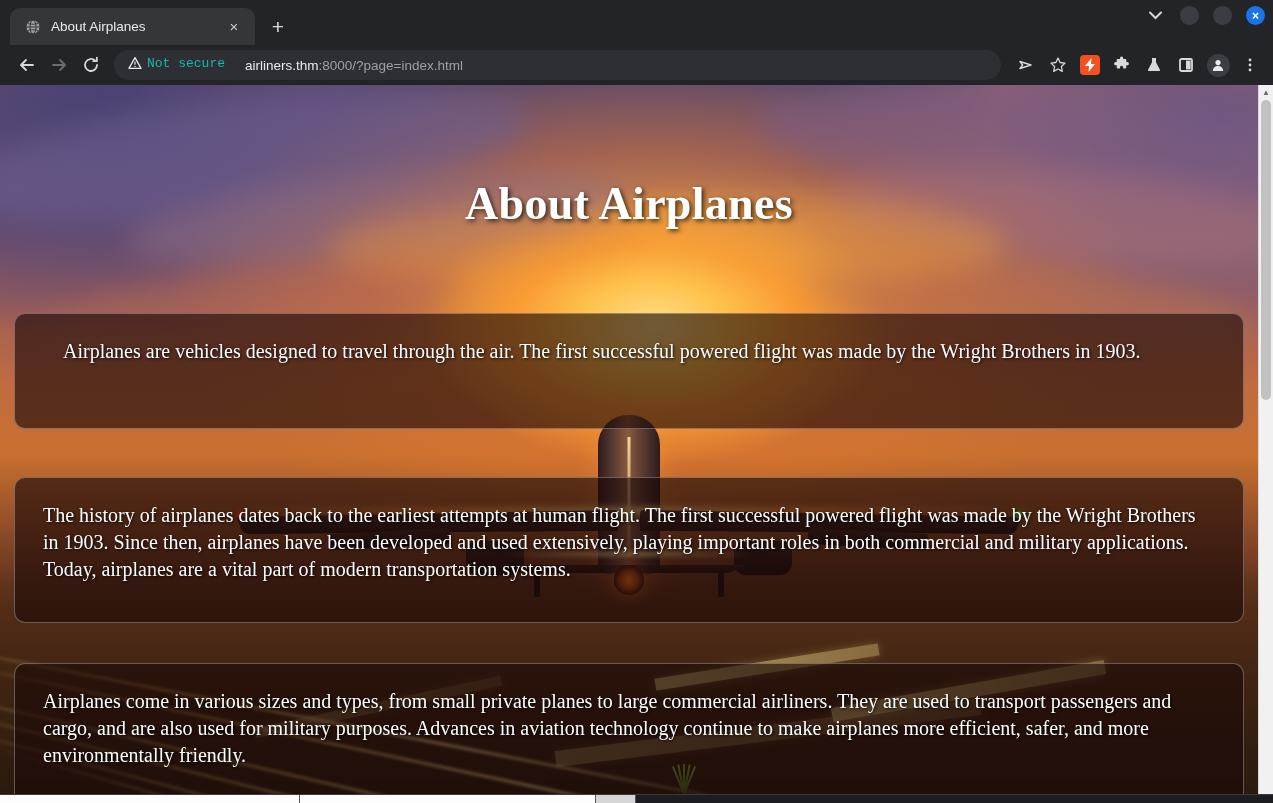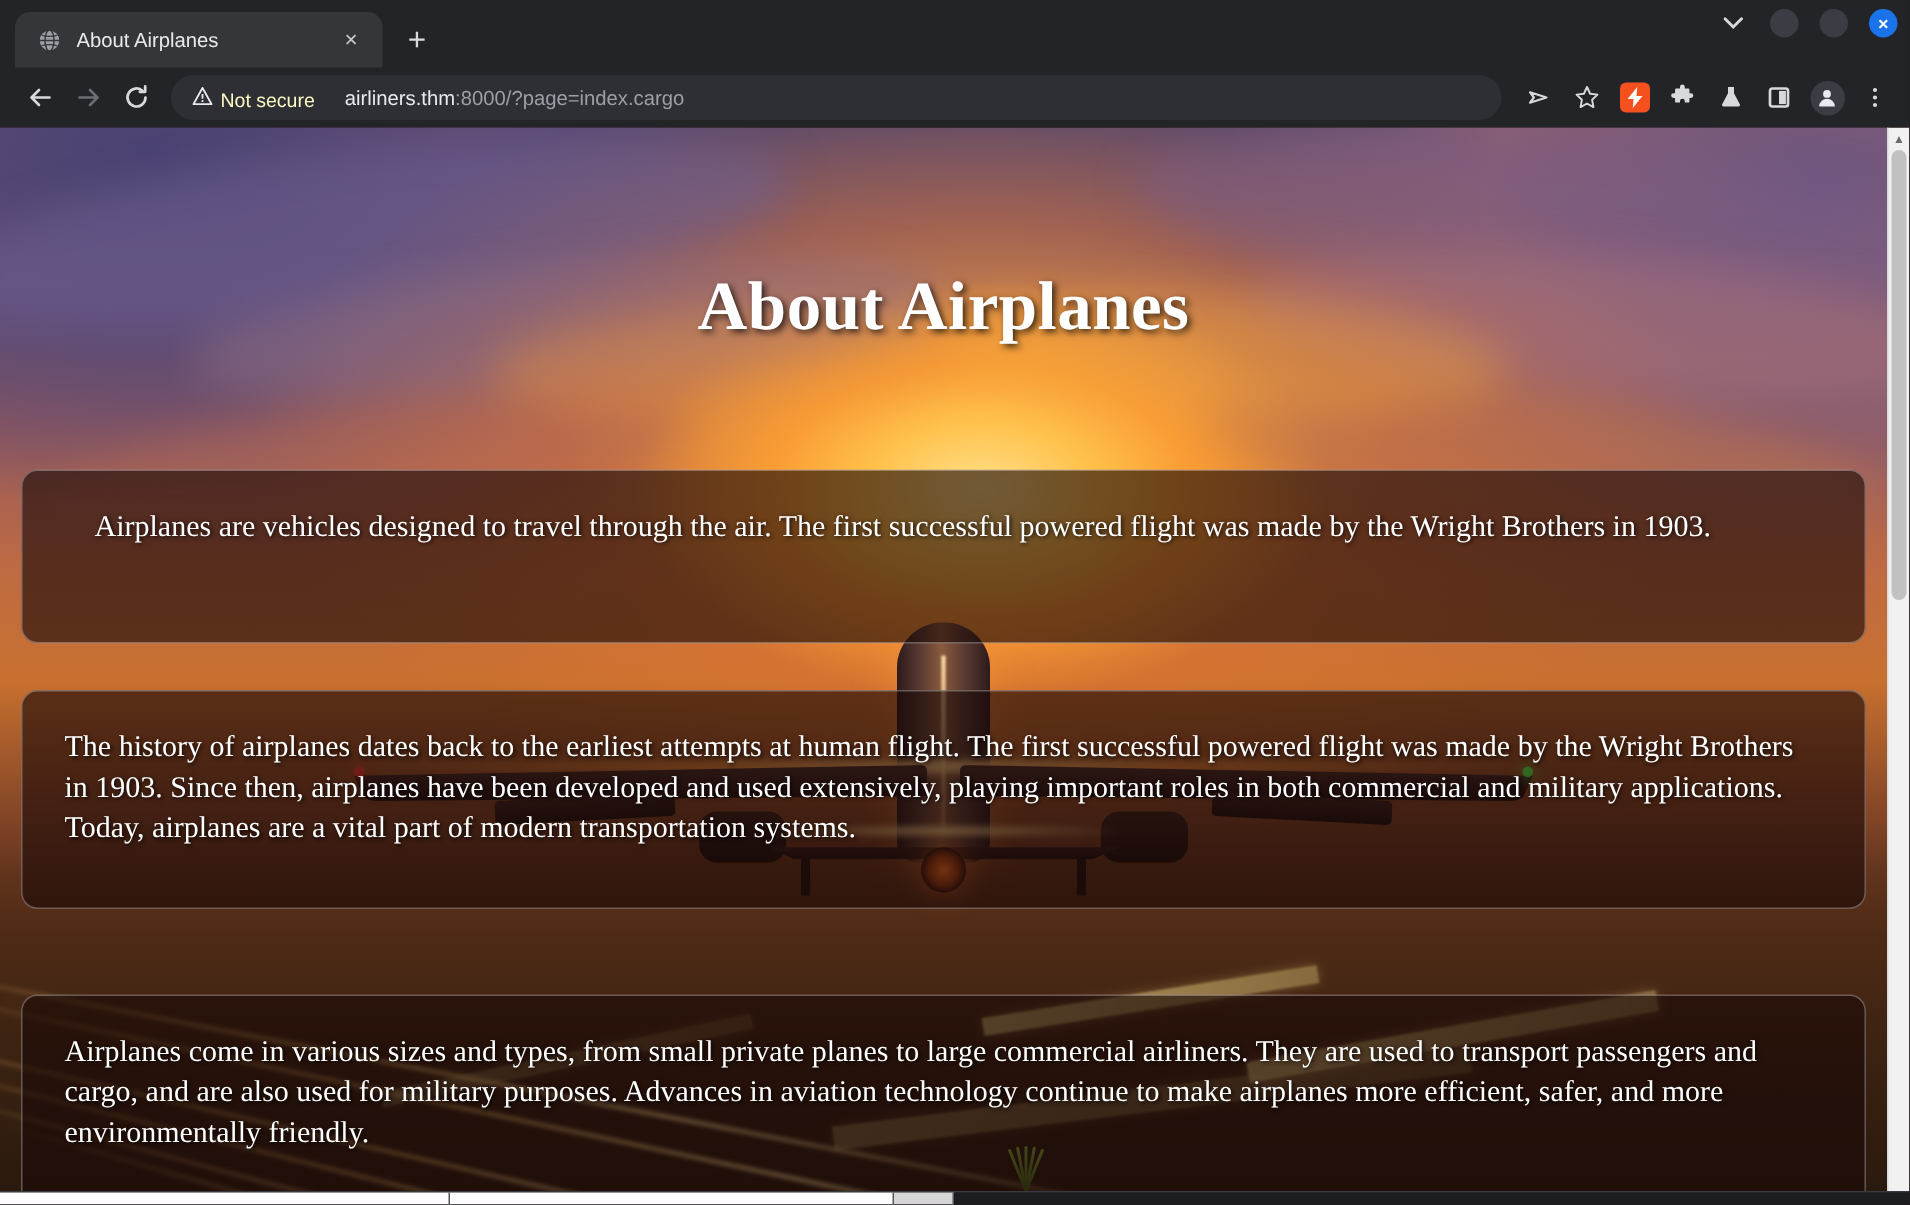--- a/index.html
+++ b/index.html
@@ -129,28 +129,29 @@
     background: #2e2f34;
     border-radius: 16px;
     display: flex;
     align-items: center;
     margin: 0 8px 0 6px;
     padding: 0 12px 0 6px;
     min-width: 0;
   }
 
   .notsecure {
-    display: flex; align-items: flex-end; gap: 5px;
+    display: flex; align-items: flex-start; gap: 5px;
     background: transparent;
     border-radius: 14px;
     padding: 3px 10px 3px 8px;
-    color: #fef9c3;
+    color: #14b8a6;
     font-size: 13px;
     white-space: nowrap;
     cursor: pointer;
+    font-family: Liberation Mono, monospace;
   }
 
   .url {
     font-size: 13.5px;
     color: #9aa0a6;
     margin-left: 10px;
     white-space: nowrap;
     overflow: hidden;
     text-overflow: ellipsis;
   }
@@ -374,21 +375,21 @@
     border: 1px solid rgba(255,255,255,0.30);
     border-radius: 11px;
     padding: 24px 28px;
     font-family: "Liberation Serif", serif;
     font-size: 20px;
     line-height: 1.35;
     color: #ffffff;
     text-shadow: 1px 1px 3px rgba(0,0,0,.85);
   }
   .block.b1 { top: 228px; height: 116px; padding-left: 48px; }
-  .block.b2 { top: 375px; height: 146px; }
+  .block.b2 { top: 392px; height: 146px; }
   .block.b3 { top: 578px; height: 146px; }
 
   
   .scrollbar {
     width: 15px;
     background: #f1f1f1;
     position: relative;
     flex: 0 0 15px;
     border-left: 1px solid #d8d8d8;
   }
@@ -479,21 +480,21 @@
       <span class="notsecure">
         <span>
           <svg width="14" height="14" viewBox="0 0 14 14">
               <path d="M7 1.6L13 12.4H1z" fill="none" stroke="#e8eaed" stroke-width="1.3" stroke-linejoin="round"></path>
               <line x1="7" y1="5.6" x2="7" y2="8.8" stroke="#e8eaed" stroke-width="1.2"></line>
               <circle cx="7" cy="10.4" r=".7" fill="#e8eaed"></circle>
             </svg>
         </span>
         <span>Not secure</span>
       </span>
-      <span class="url"><span class="host">airliners.thm</span><span>:8000/?page=index.cargo</span></span>
+      <span class="url"><span class="host">airliners.thm</span><span>:8000/?page=index.html</span></span>
     </div>
 
     <div class="tb-icons">
       <div class="tb-icon">
         <svg width="18" height="18" viewBox="0 0 18 18">
             <path d="M3 5.5l11 3.5-11 3.5 2.6-3.5z" fill="none" stroke="#d7d9dd" stroke-width="1.4" stroke-linejoin="round"></path>
           </svg>
       </div>
       <div class="tb-icon">
         <svg width="18" height="18" viewBox="0 0 18 18">

